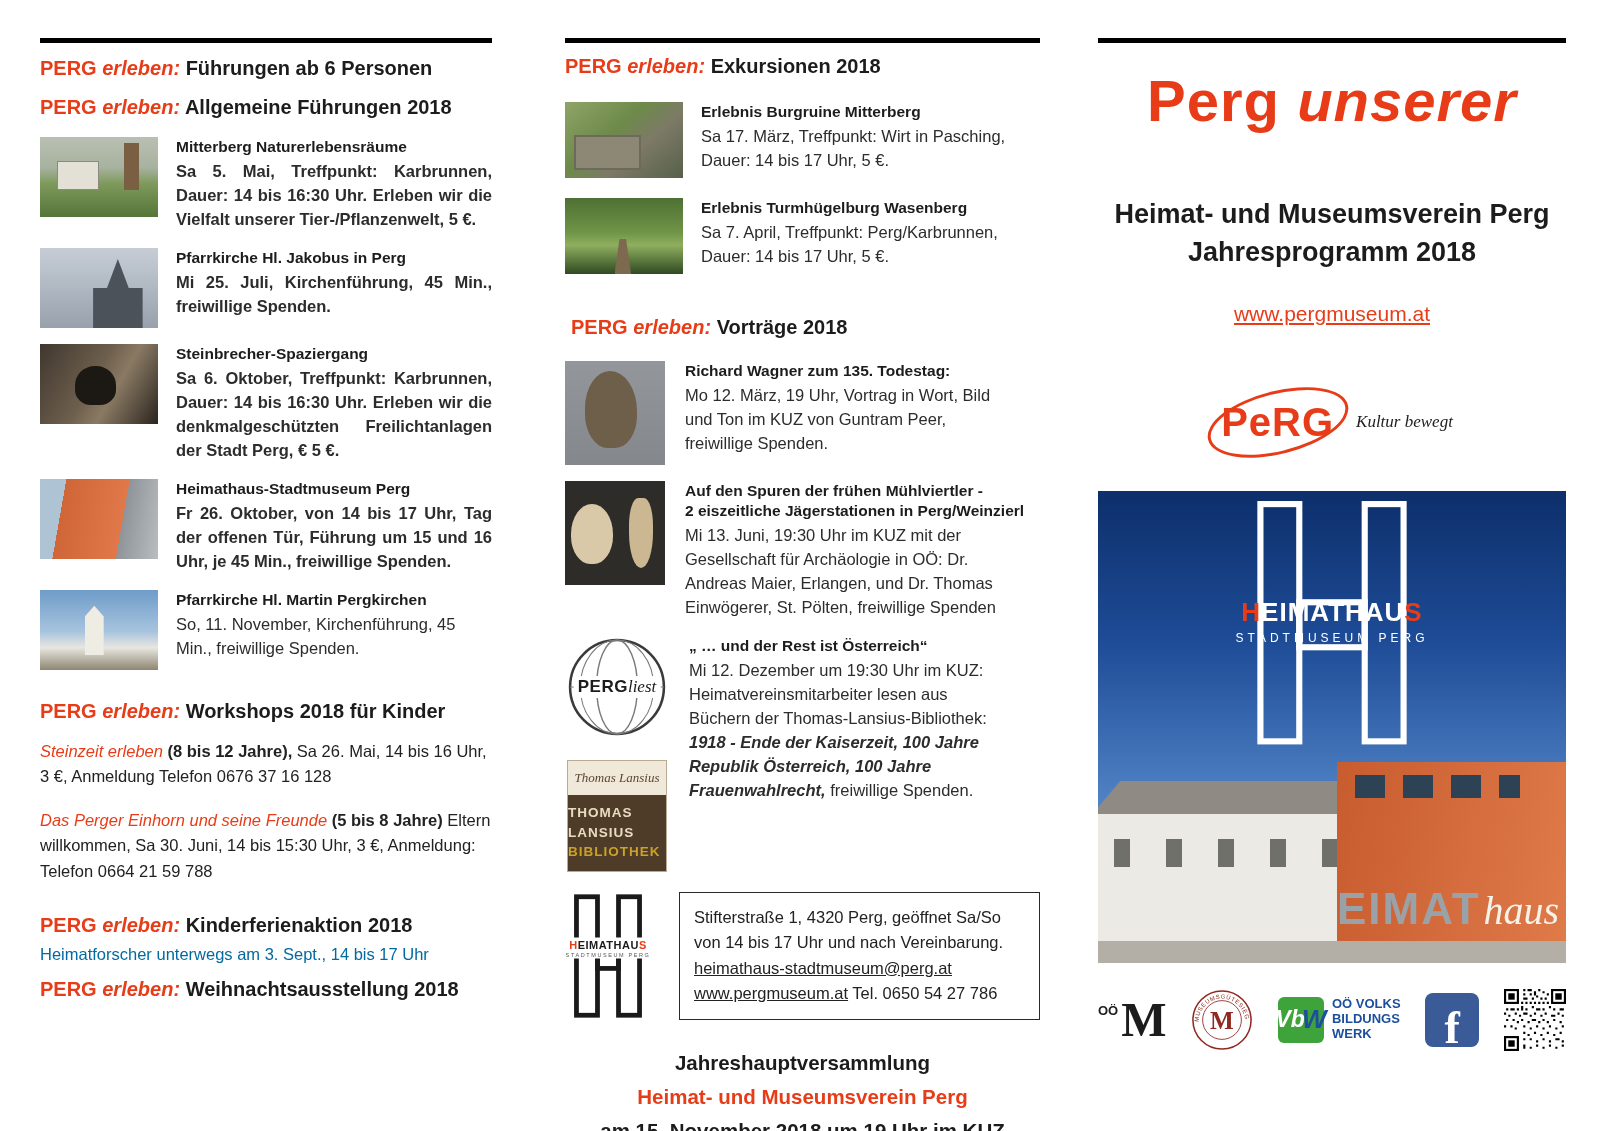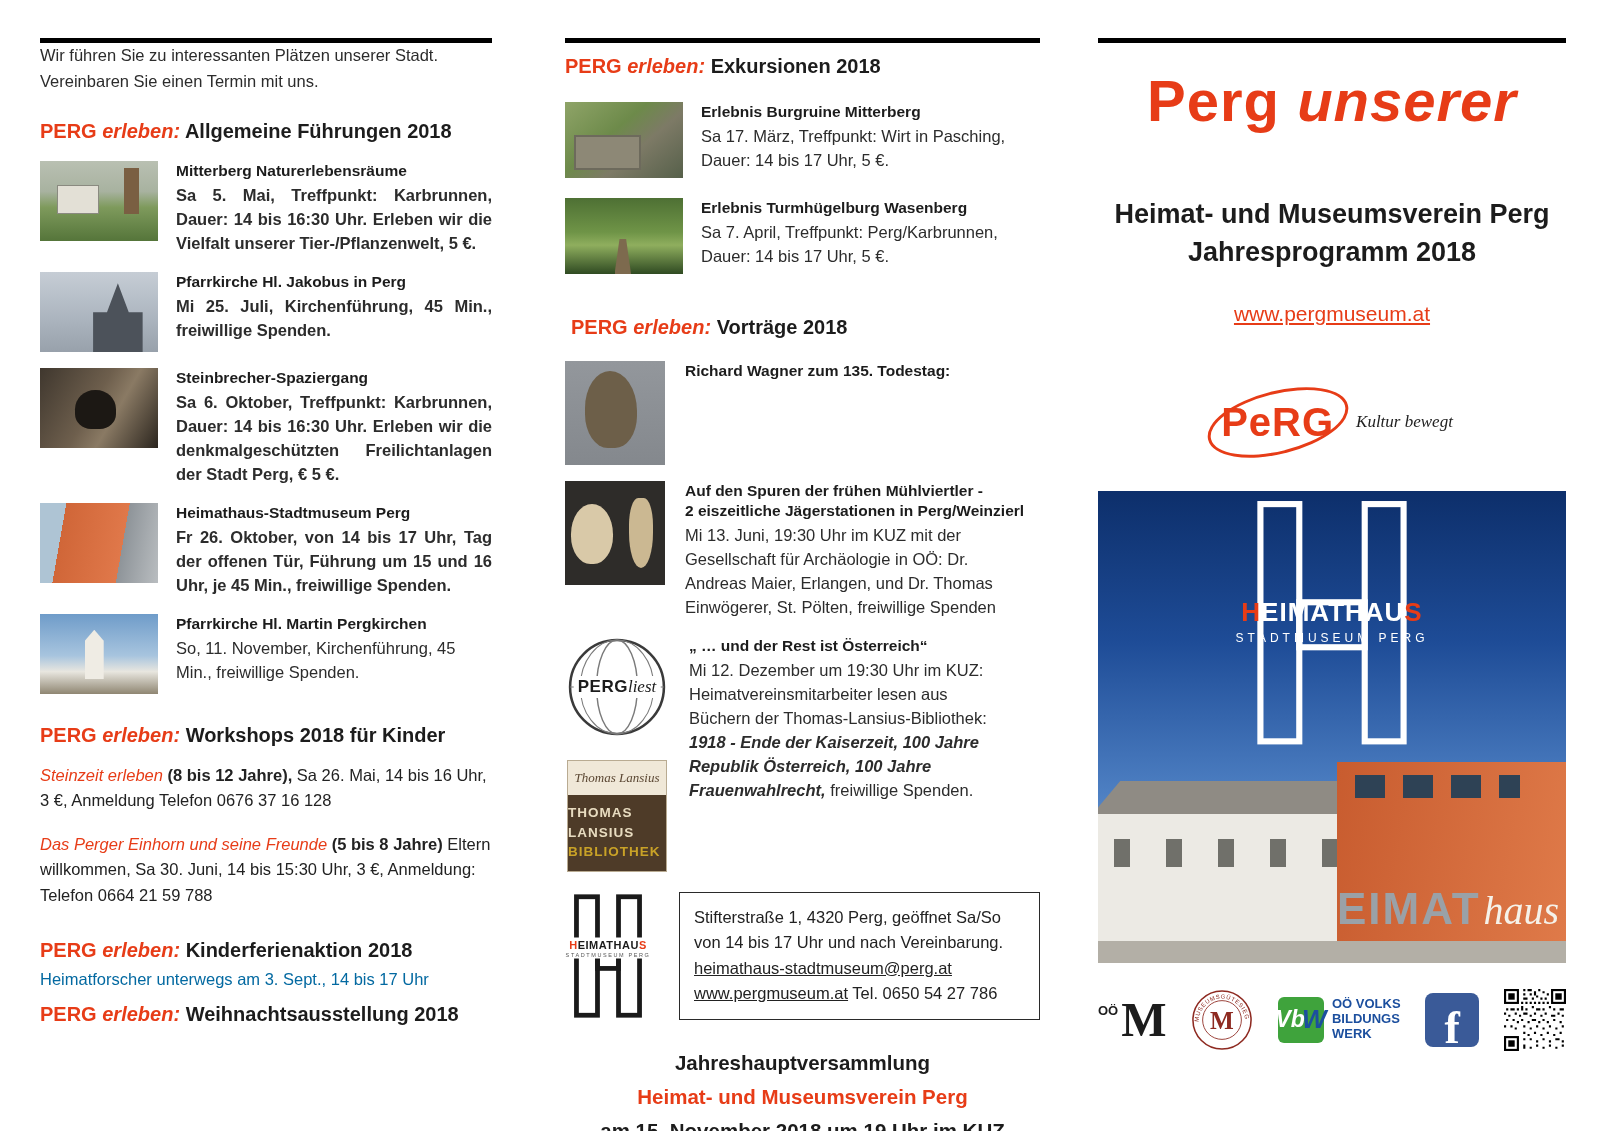--- a/index.html
+++ b/index.html
@@ -130,22 +130,25 @@
   .qr{width:62px;height:62px;background:#fff;}
 </style>
 </head>
 <body>
 
 <div class="page">
 
   <div class="col col1">
     <div class="topbar"></div>
 
-    <p class="intro pre">Wir führen Sie zu interessanten Plätzen unserer Stadt.
-Vereinbaren Sie einen Termin mit uns.</p>
+    <div class="hdr h-fuehrungen">
+      <span class="bp">PERG</span>
+      <span class="be">erleben:</span>
+      <span>Führungen ab 6 Personen</span>
+    </div>
 
     <div class="hdr h-allgemeine">
       <span class="bp">PERG</span>
       <span class="be">erleben:</span>
       <span>Allgemeine Führungen 2018</span>
     </div>
 
     <div class="tour">
       <div class="thumb ph-nature"></div>
       <div class="tour-body">
@@ -246,20 +249,23 @@
     <div class="hdr h-vortraege">
       <span class="bp">PERG</span>
       <span class="be">erleben:</span>
       <span>Vorträge 2018</span>
     </div>
 
     <div class="lec">
       <div class="lec-img ph-wagner"></div>
       <div class="tour-body">
         <div class="item-title">Richard Wagner zum 135. Todestag:</div>
+        <div class="item-desc pre">Mo 12. März, 19 Uhr, Vortrag in Wort, Bild
+und Ton im KUZ von Guntram Peer,
+freiwillige Spenden.</div>
       </div>
     </div>
 
     <div class="lec">
       <div class="lec-img ph-shells"></div>
       <div class="tour-body">
         <div class="item-title pre">Auf den Spuren der frühen Mühlviertler -
 2 eiszeitliche Jägerstationen in Perg/Weinzierl</div>
         <div class="item-desc pre">Mi 13. Juni, 19:30 Uhr im KUZ mit der
 Gesellschaft für Archäologie in OÖ: Dr.

